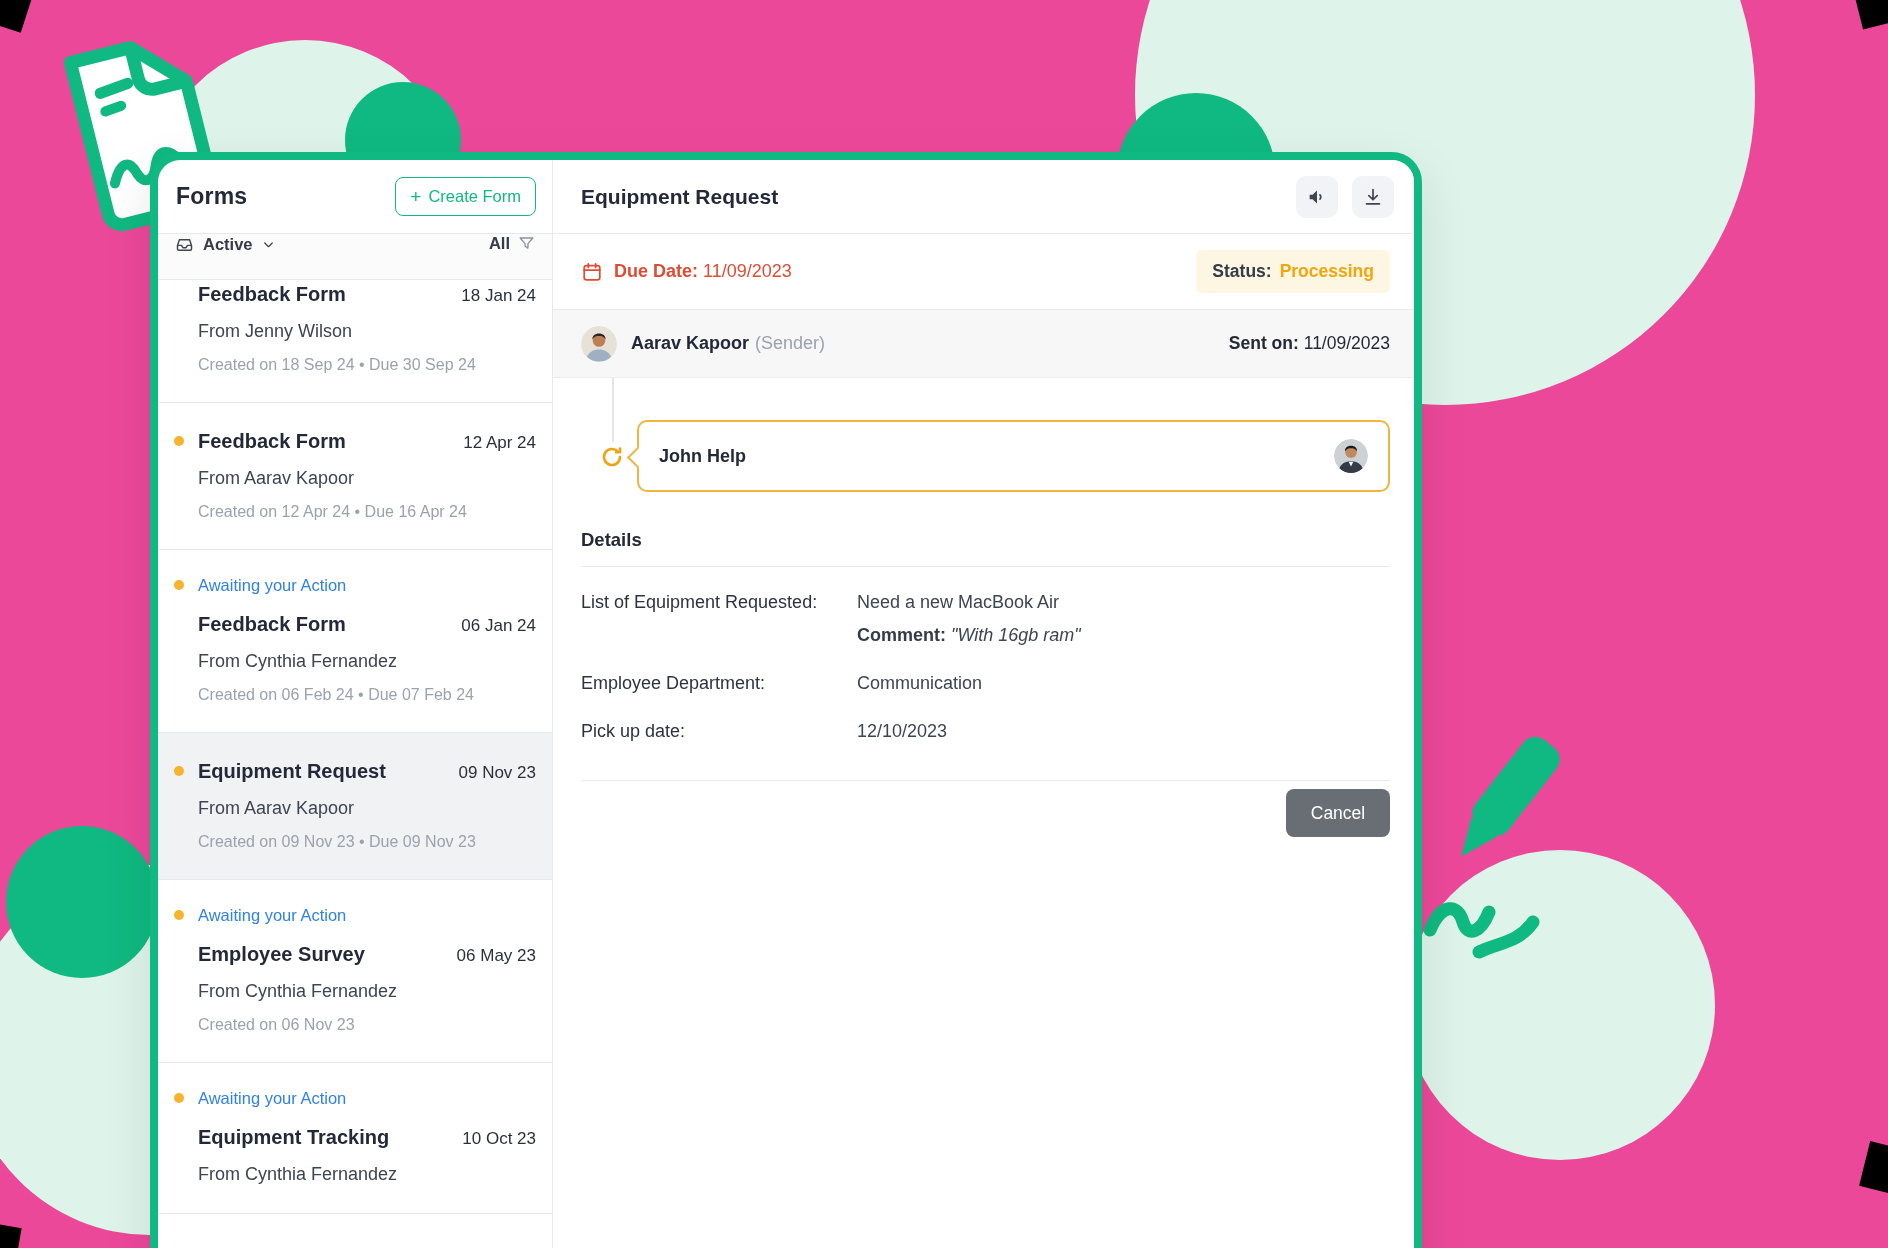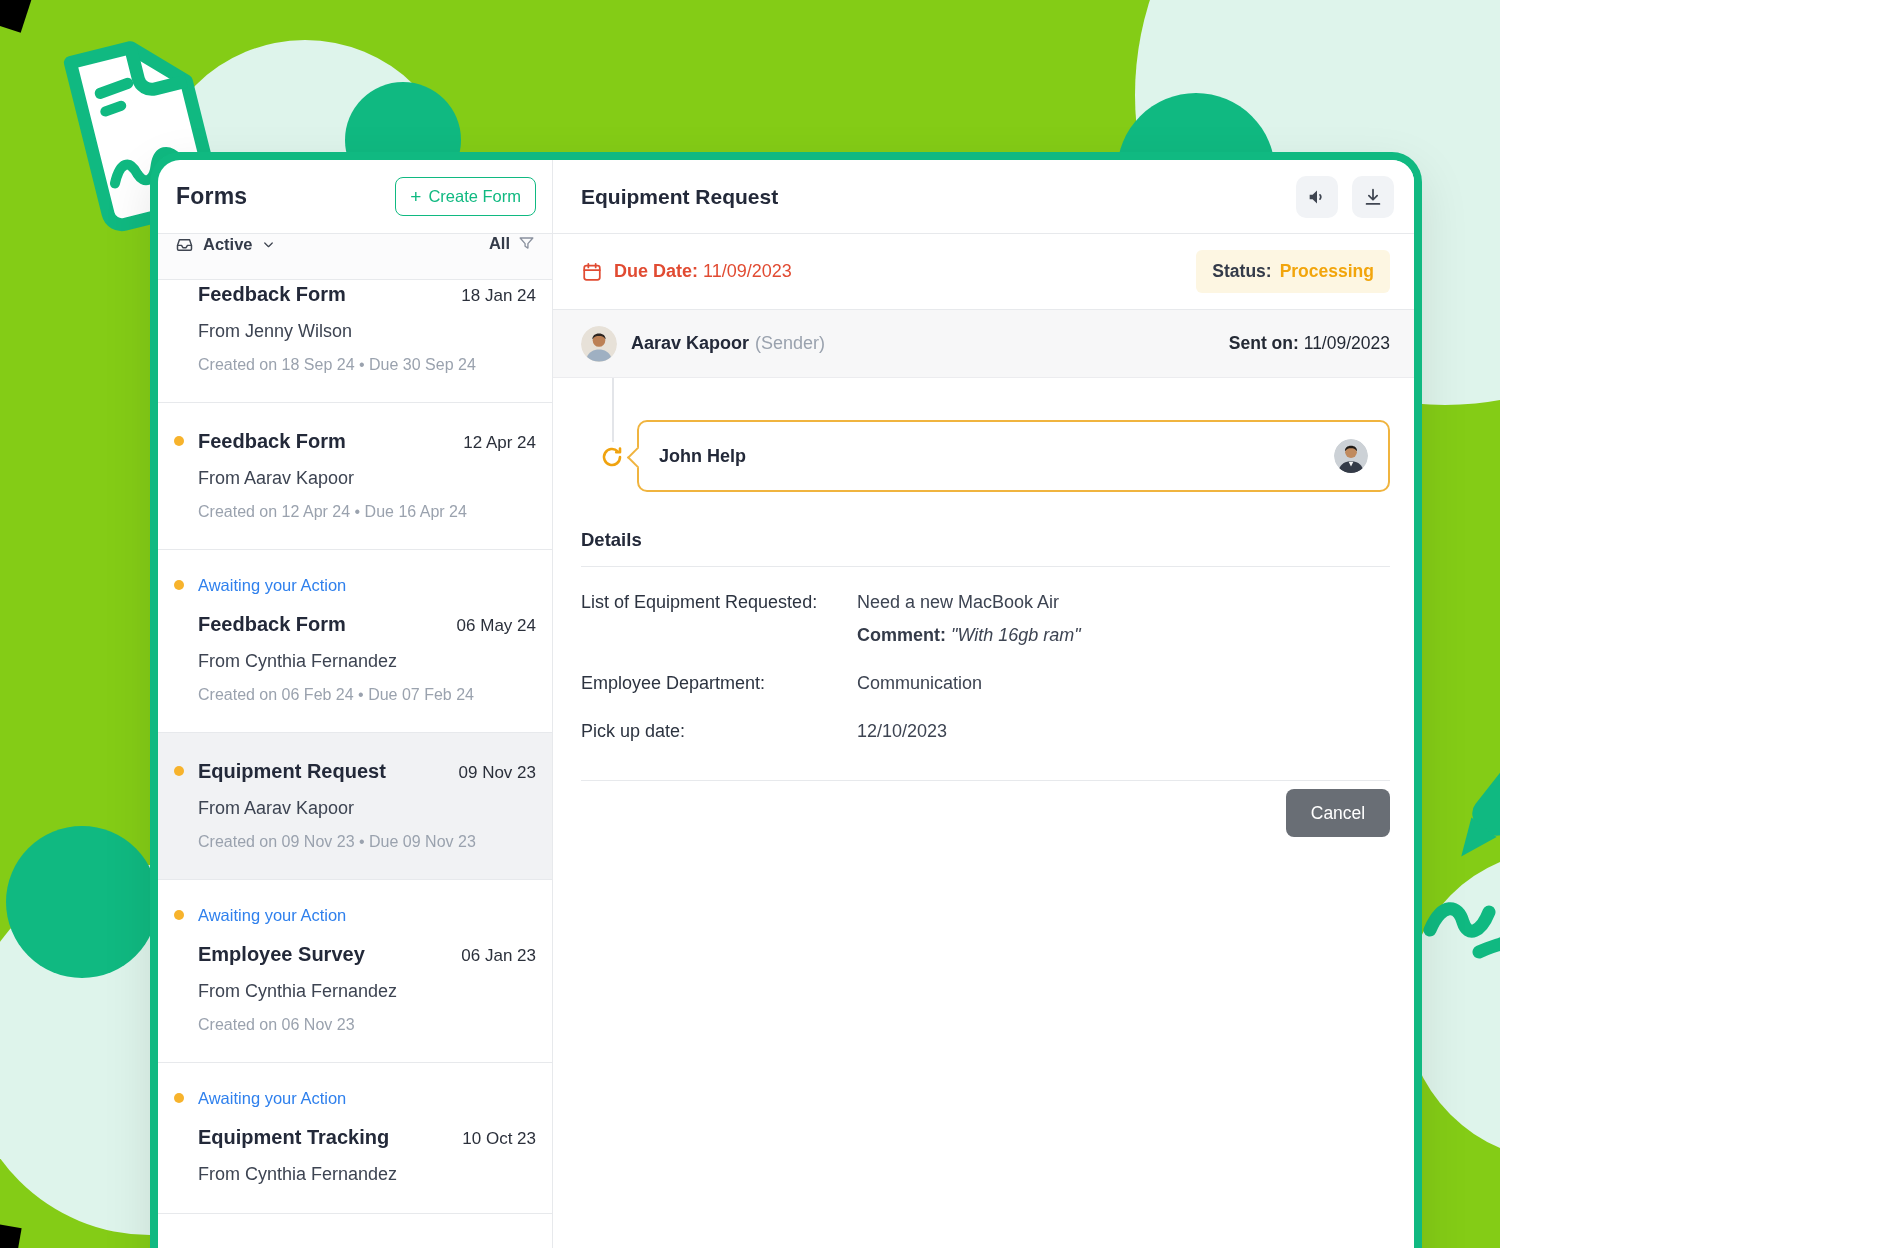--- a/index.html
+++ b/index.html
@@ -12,21 +12,21 @@
     --chip-bg:#fdf6e2;
     --bubble:#f0b43f;
     --line:#e7e9ec;
     --dark:#232939;
     --mid:#3d4452;
     --gray:#9aa2ae;
   }
   *{margin:0;padding:0;box-sizing:border-box;}
   html,body{background:#fff;}
   body{font-family:"Liberation Sans", sans-serif;}
-  .canvas{position:relative;width:1500px;height:1248px;background:#84cc16;overflow:hidden;}
+  .canvas{position:relative;width:1888px;height:1248px;background:#ec4899;overflow:hidden;}
 
   
   .circle{position:absolute;border-radius:50%;}
   .c-mint{background:var(--mint);}
   .c-green{background:var(--green);}
   .circ-a{left:150px;top:40px;width:310px;height:310px;}
   .circ-b{left:345px;top:82px;width:116px;height:116px;}
   .circ-c{left:1135px;top:-215px;width:620px;height:620px;}
   .circ-d{left:1117px;top:93px;width:158px;height:158px;}
   .circ-e{left:-35px;top:865px;width:370px;height:370px;}
@@ -197,42 +197,42 @@
             </div>
             <div class="item-from">From Aarav Kapoor</div>
             <div class="item-meta">Created on 12 Apr 24 • Due 16 Apr 24</div>
           </div>
 
           <div class="item has-awaiting">
             <span class="dot"></span>
             <div class="awaiting">Awaiting your Action</div>
             <div class="row1">
               <span class="item-title">Feedback Form</span>
-              <span class="item-date">06 May 24</span>
+              <span class="item-date">06 Jan 24</span>
             </div>
             <div class="item-from">From Cynthia Fernandez</div>
             <div class="item-meta">Created on 06 Feb 24 • Due 07 Feb 24</div>
           </div>
 
           <div class="item selected">
             <span class="dot"></span>
             <div class="row1">
               <span class="item-title">Equipment Request</span>
               <span class="item-date">09 Nov 23</span>
             </div>
             <div class="item-from">From Aarav Kapoor</div>
             <div class="item-meta">Created on 09 Nov 23 • Due 09 Nov 23</div>
           </div>
 
           <div class="item has-awaiting">
             <span class="dot"></span>
             <div class="awaiting">Awaiting your Action</div>
             <div class="row1">
               <span class="item-title">Employee Survey</span>
-              <span class="item-date">06 Jan 23</span>
+              <span class="item-date">06 May 23</span>
             </div>
             <div class="item-from">From Cynthia Fernandez</div>
             <div class="item-meta">Created on 06 Nov 23</div>
           </div>
 
           <div class="item has-awaiting">
             <span class="dot"></span>
             <div class="awaiting">Awaiting your Action</div>
             <div class="row1">
               <span class="item-title">Equipment Tracking</span>

